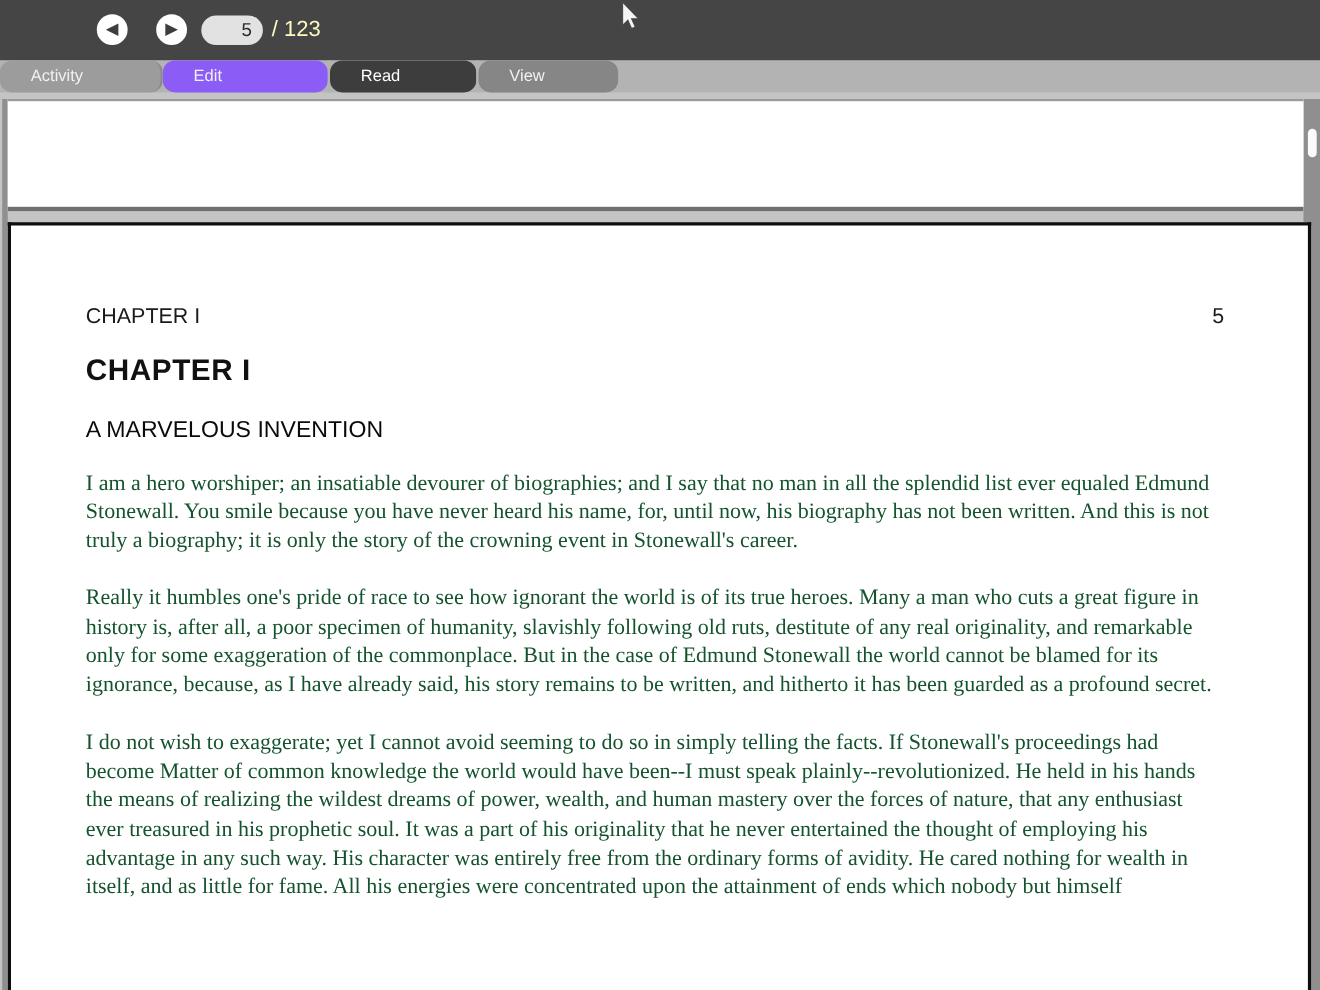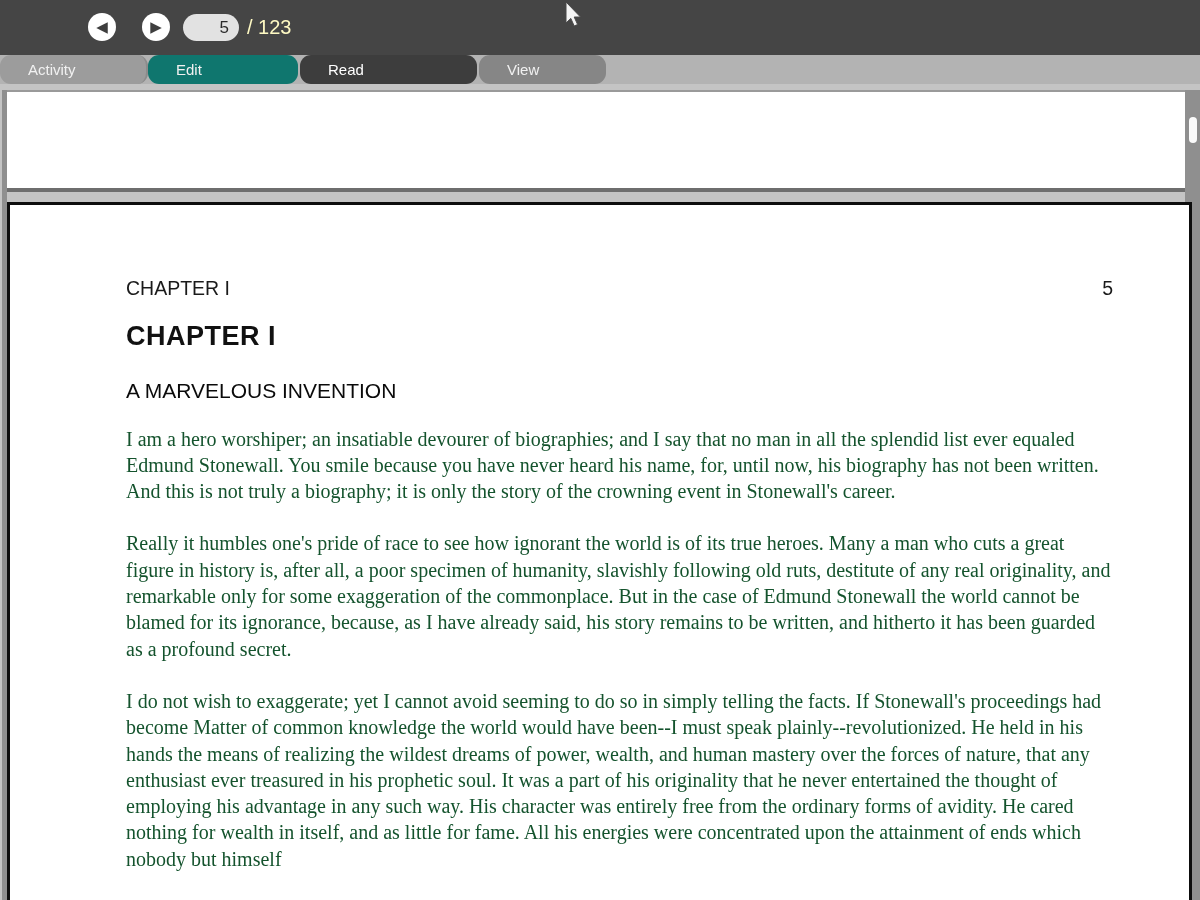--- a/index.html
+++ b/index.html
@@ -61,22 +61,22 @@
   .tab {
     height: 29px;
     display: flex; align-items: center;
     padding-left: 28px;
     font-size: 15px;
     color: #f1f1f1;
     cursor: default;
     border-radius: 11px;
   }
   .tab-activity { width: 148px; background: #9c9c9c; border-right: 2px solid #8b8b8b; }
-  .tab-edit     { width: 150px; background: #0f766e; }
-  .tab-read     { width: 177px; background: #3d3d3d; color: #ffffff; }
+  .tab-edit     { width: 150px; background: #8b5cf6; }
+  .tab-read     { width: 133px; background: #3d3d3d; color: #ffffff; }
   .tab-gap     { width: 2px; background: #b3b3b3; }
   .tab-view     { width: 127px; background: #868686; align-items: center; }
 
   
   .left-strip {
     position: absolute; left: 2px; top: 90px;
     width: 5px; height: 810px;
     background: #8f8f8f;
   }
   .scroll-strip {
@@ -102,21 +102,21 @@
   
   .doc-panel {
     position: absolute; left: 7px; top: 202px;
     width: 1185px; height: 700px;
     background: #ffffff;
     border: 3px solid #0d0d0d;
     border-bottom: none;
     overflow: hidden;
   }
   .page {
-    padding: 70px 76px 0 116px;
+    padding: 70px 76px 0 68px;
     color: #0a0a0a;
   }
   .doc-header-row {
     display: flex;
     justify-content: space-between;
     align-items: baseline;
     font-family: "Liberation Sans", sans-serif;
     font-size: 19.5px;
     line-height: 26.3px;
     color: #1a1a1a;

